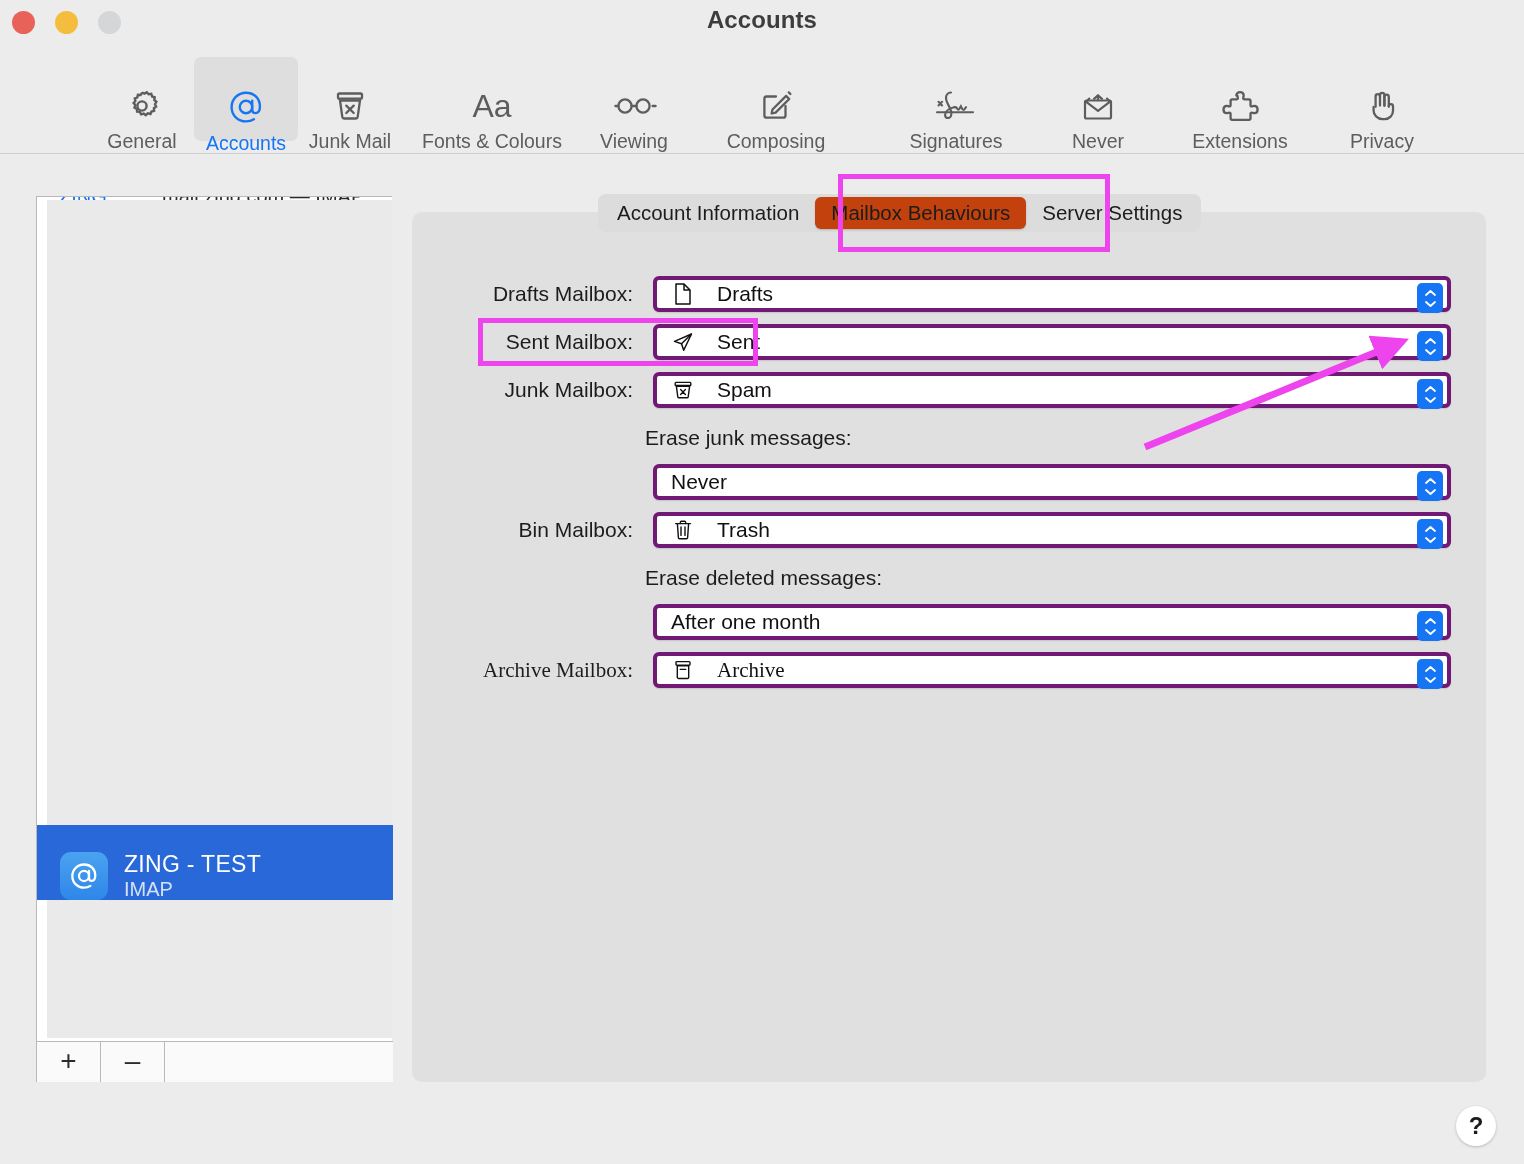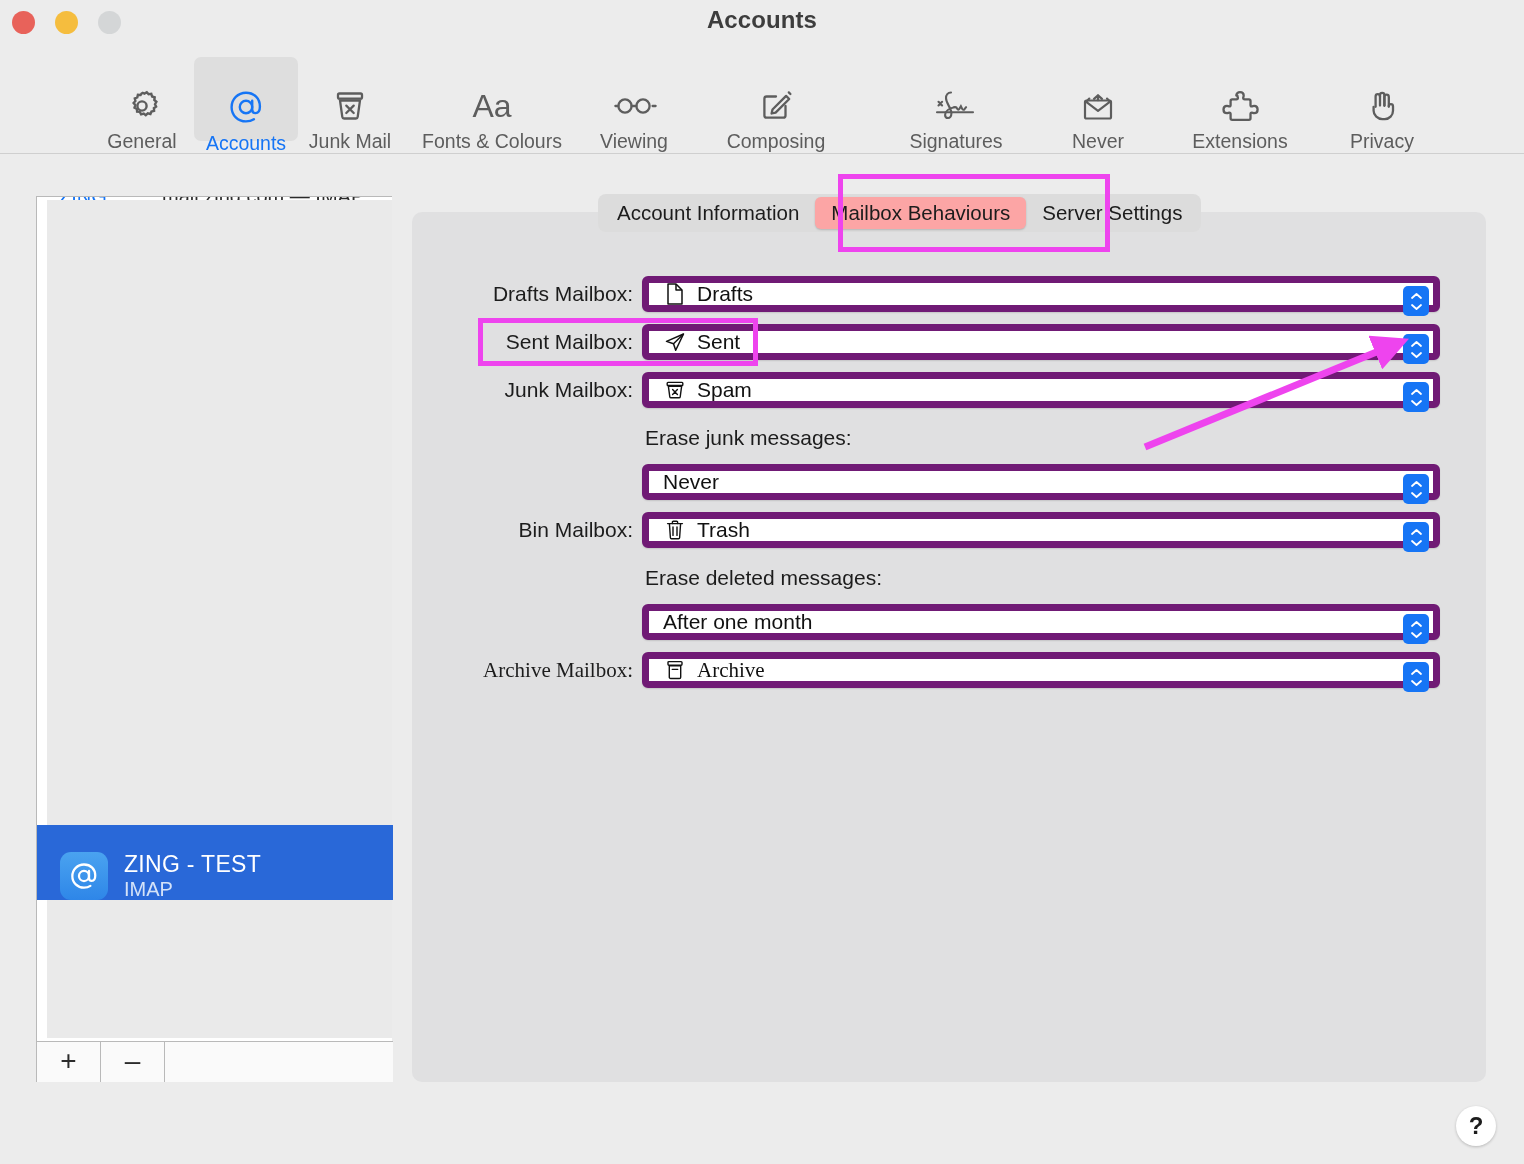--- a/index.html
+++ b/index.html
@@ -135,21 +135,21 @@
     z-index: 4;
   }
   .tab {
     height: 32px; padding: 0 16px;
     display: flex; align-items: center; justify-content: center;
     font-size: 20.5px; color: #1c1c1c;
     border-radius: 6px;
     white-space: nowrap;
   }
   .tab.active {
-    background: #fca5a5;
+    background: #c2410c;
     box-shadow: 0 1px 2px rgba(0,0,0,0.18);
   }
 
   
   .panel {
     position: absolute; left: 412px; top: 212px;
     width: 1074px; height: 870px;
     background: #e0e0e1;
     border-radius: 10px;
   }
@@ -169,25 +169,26 @@
   }
   .row-label.free {
     width: auto; text-align: left; padding-right: 0;
     margin-left: 233px;
   }
   .popup {
     position: relative;
     width: 798px; height: 36px;
     background: #ffffff;
     border-radius: 6px;
-    border: 7px solid #701a75;
+    border: 4px solid #701a75;
     box-shadow: 0 1px 1.5px rgba(0,0,0,0.12);
     display: flex; align-items: center;
     padding-left: 14px;
-    gap: 10px;
+    gap: 22px;
+    margin-left: 11px;
   }
   .popup-icon { width: 24px; height: 26px; display: flex; align-items: center; justify-content: center; flex: none; }
   .popup-text { font-size: 21px; color: #111; white-space: nowrap; }
   .stepper {
     position: absolute; right: 4px; top: 3px;
     width: 26px; height: 30px;
     background: #1675f5;
     border-radius: 5px;
     display: flex; flex-direction: column; align-items: center; justify-content: center;
     gap: 3px;

